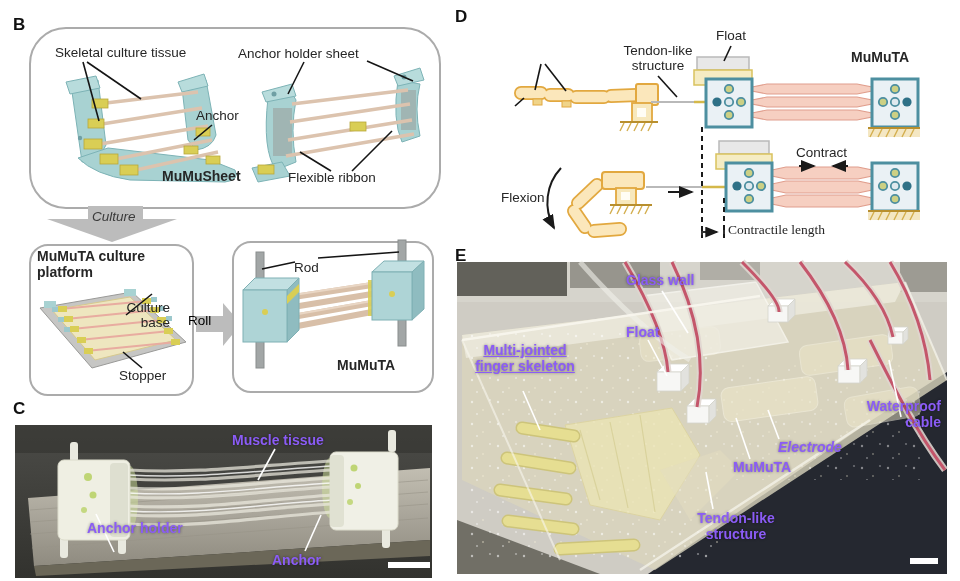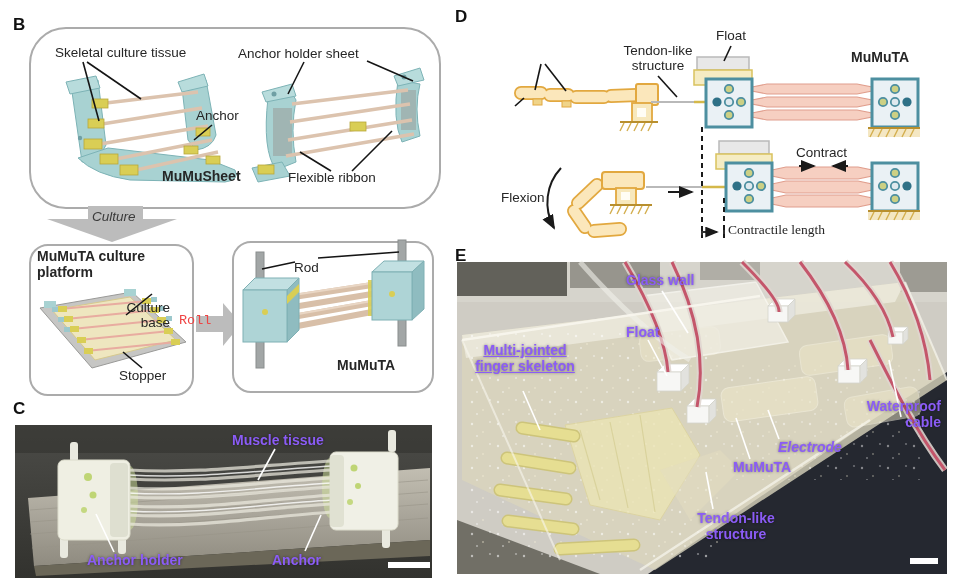--- a/index.html
+++ b/index.html
@@ -486,27 +486,27 @@
 <div class="letter" style="left:13px;top:15px;">B</div>
 <div class="lbl" style="left:55px;top:45px;">Skeletal culture tissue</div>
 <div class="lbl" style="left:238px;top:46px;">Anchor holder sheet</div>
 <div class="lbl" style="left:196px;top:108px;">Anchor</div>
 <div class="lbl bold" style="left:162px;top:169px;">MuMuSheet</div>
 <div class="lbl" style="left:288px;top:170px;">Flexible ribbon</div>
 <div class="lbl" style="left:92px;top:209px;color:#3a3a3a;font-style:italic;">Culture</div>
 <div class="lbl bold wrap" style="left:37px;top:249px;width:118px;">MuMuTA culture platform</div>
 <div class="lbl wrap right" style="left:118px;top:286px;width:52px;margin-top:14px;">Culture base</div>
 <div class="lbl" style="left:119px;top:368px;">Stopper</div>
-<div class="lbl" style="left:179px;top:313px;color:#ef4444;font-family:Liberation Mono, monospace;">Roll</div>
+<div class="lbl" style="left:188px;top:313px;color:#000000;">Roll</div>
 <div class="lbl" style="left:294px;top:260px;">Rod</div>
 <div class="lbl bold" style="left:337px;top:358px;">MuMuTA</div>
 
 <div class="letter" style="left:13px;top:399px;">C</div>
 <div class="lbl white" style="left:232px;top:433px;">Muscle tissue</div>
-<div class="lbl white" style="left:87px;top:553px;">Anchor holder</div>
+<div class="lbl white" style="left:87px;top:521px;">Anchor holder</div>
 <div class="lbl white" style="left:272px;top:553px;">Anchor</div>
 
 <div class="letter" style="left:455px;top:7px;">D</div>
 <div class="lbl wrap center" style="left:612px;top:43px;width:92px;">Tendon-like structure</div>
 <div class="lbl" style="left:716px;top:28px;">Float</div>
 <div class="lbl bold" style="left:851px;top:50px;">MuMuTA</div>
 <div class="lbl" style="left:501px;top:190px;">Flexion</div>
 <div class="lbl" style="left:796px;top:145px;">Contract</div>
 <div class="lbl" style="left:728px;top:222px;font-family:Liberation Serif, serif;">Contractile length</div>
 

